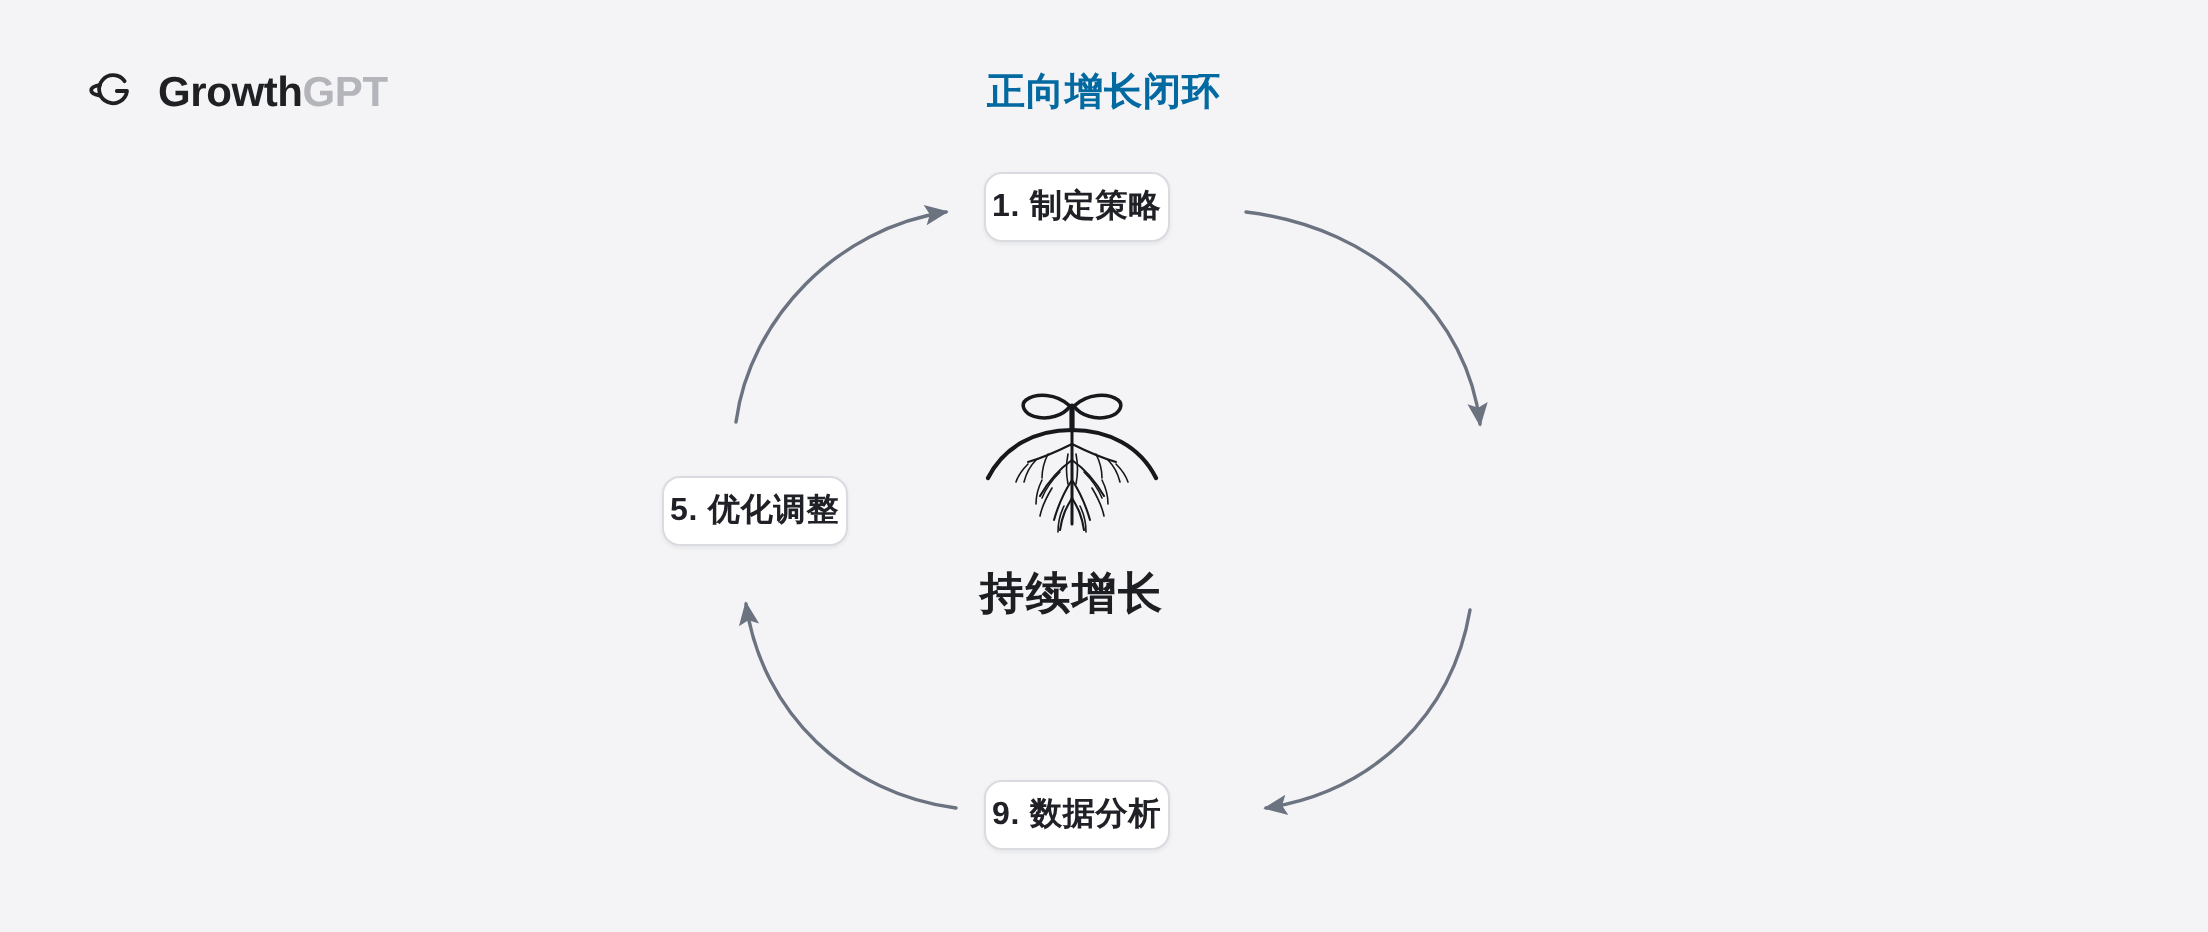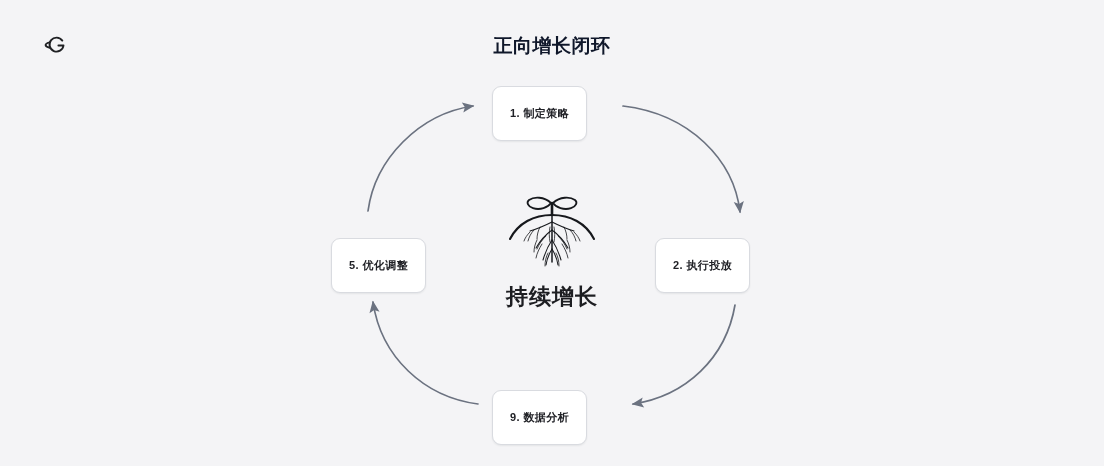--- a/index.html
+++ b/index.html
@@ -42,21 +42,21 @@
 
   
   #diagram-title {
     position: absolute;
     left: 0;
     top: 33px;
     width: 1104px;
     text-align: center;
     font-size: 19px;
     font-weight: 700;
-    color: #0f172a;
+    color: #0369a1;
     letter-spacing: 0.5px;
   }
 
   
   #cycle-stage {
     position: absolute;
     left: 0;
     top: 0;
     width: 1104px;
     height: 466px;
@@ -69,41 +69,41 @@
     height: 466px;
   }
 
   
   .node {
     position: absolute;
     background: #ffffff;
     border: 1px solid #d9dbe0;
     border-radius: 9px;
     box-shadow: 0 1px 2px rgba(20, 22, 30, 0.07);
-    height: 55px;
+    height: 35px;
     display: flex;
     align-items: center;
     justify-content: center;
-    padding: 0 17px;
+    padding: 0 3px;
     box-sizing: border-box;
-    font-size: 11px;
+    font-size: 16px;
     font-weight: 700;
     color: #202126;
     white-space: nowrap;
     letter-spacing: 0.4px;
   }
   #node-1 { left: 492px; top: 86px;  }
   #node-2 { left: 655px; top: 238px; }
   #node-3 { left: 492px; top: 390px; }
   #node-4 { left: 331px; top: 238px; }
 
   
   #center-block {
     position: absolute;
-    left: 452px;
+    left: 436px;
     top: 196px;
     width: 200px;
     height: 130px;
     display: flex;
     flex-direction: column;
     align-items: center;
     justify-content: flex-start;
   }
   #sprout-icon {
     display: block;
@@ -122,20 +122,23 @@
 </head>
 <body>
 
 <div id="brand">
   <svg id="brand-icon" viewBox="0 0 26 26">
     <g fill="none" stroke="#1f2023" stroke-width="1.9" stroke-linecap="round" stroke-linejoin="round">
       <path d="M18.3 7.6a7 7 0 1 0 1.2 4.9h-5.1"></path>
       <path d="M6.1 9.4C3.4 9.9 1.6 10.9 1.6 12.1c0 1.2 1.7 2.2 4.3 2.7"></path>
     </g>
   </svg>
+  <div id="brand-text">
+    <span class="brand-strong">Growth</span><span class="brand-light">GPT</span>
+  </div>
 </div>
 
 <div id="diagram-title">正向增长闭环</div>
 
 <div id="cycle-stage">
 
   <svg id="arrow-layer" viewBox="0 0 1104 466">
     <defs>
       <marker id="ah" markerWidth="9" markerHeight="9" refX="6.6" refY="3.4" orient="auto" markerUnits="strokeWidth">
         <path d="M0.4,0.4 L7.4,3.4 L0.4,6.4 L1.8,3.4 Z" fill="#6b7280"></path>
@@ -147,21 +150,20 @@
 
       <path d="M735,305 C726,358 686,396 633,404"></path>
 
       <path d="M478,404 C424,397 381,357 373,302"></path>
 
       <path d="M368,211 C375,159 419,114 473,106"></path>
     </g>
   </svg>
 
   <div class="node" id="node-1">1. 制定策略</div>
-  <div class="node" id="node-2">2. 执行投放</div>
   <div class="node" id="node-3">9. 数据分析</div>
   <div class="node" id="node-4">5. 优化调整</div>
 
   <div id="center-block">
     <svg id="sprout-icon" viewBox="0 0 96 76">
       <g fill="none" stroke="#16181c" stroke-linecap="round" stroke-linejoin="round">
 
         <path d="M6,43 C14,27 30,19 48,19 C66,19 82,27 90,43" stroke-width="2.1"></path>
 
         <path d="M48,19 L48,7" stroke-width="2.6"></path>

